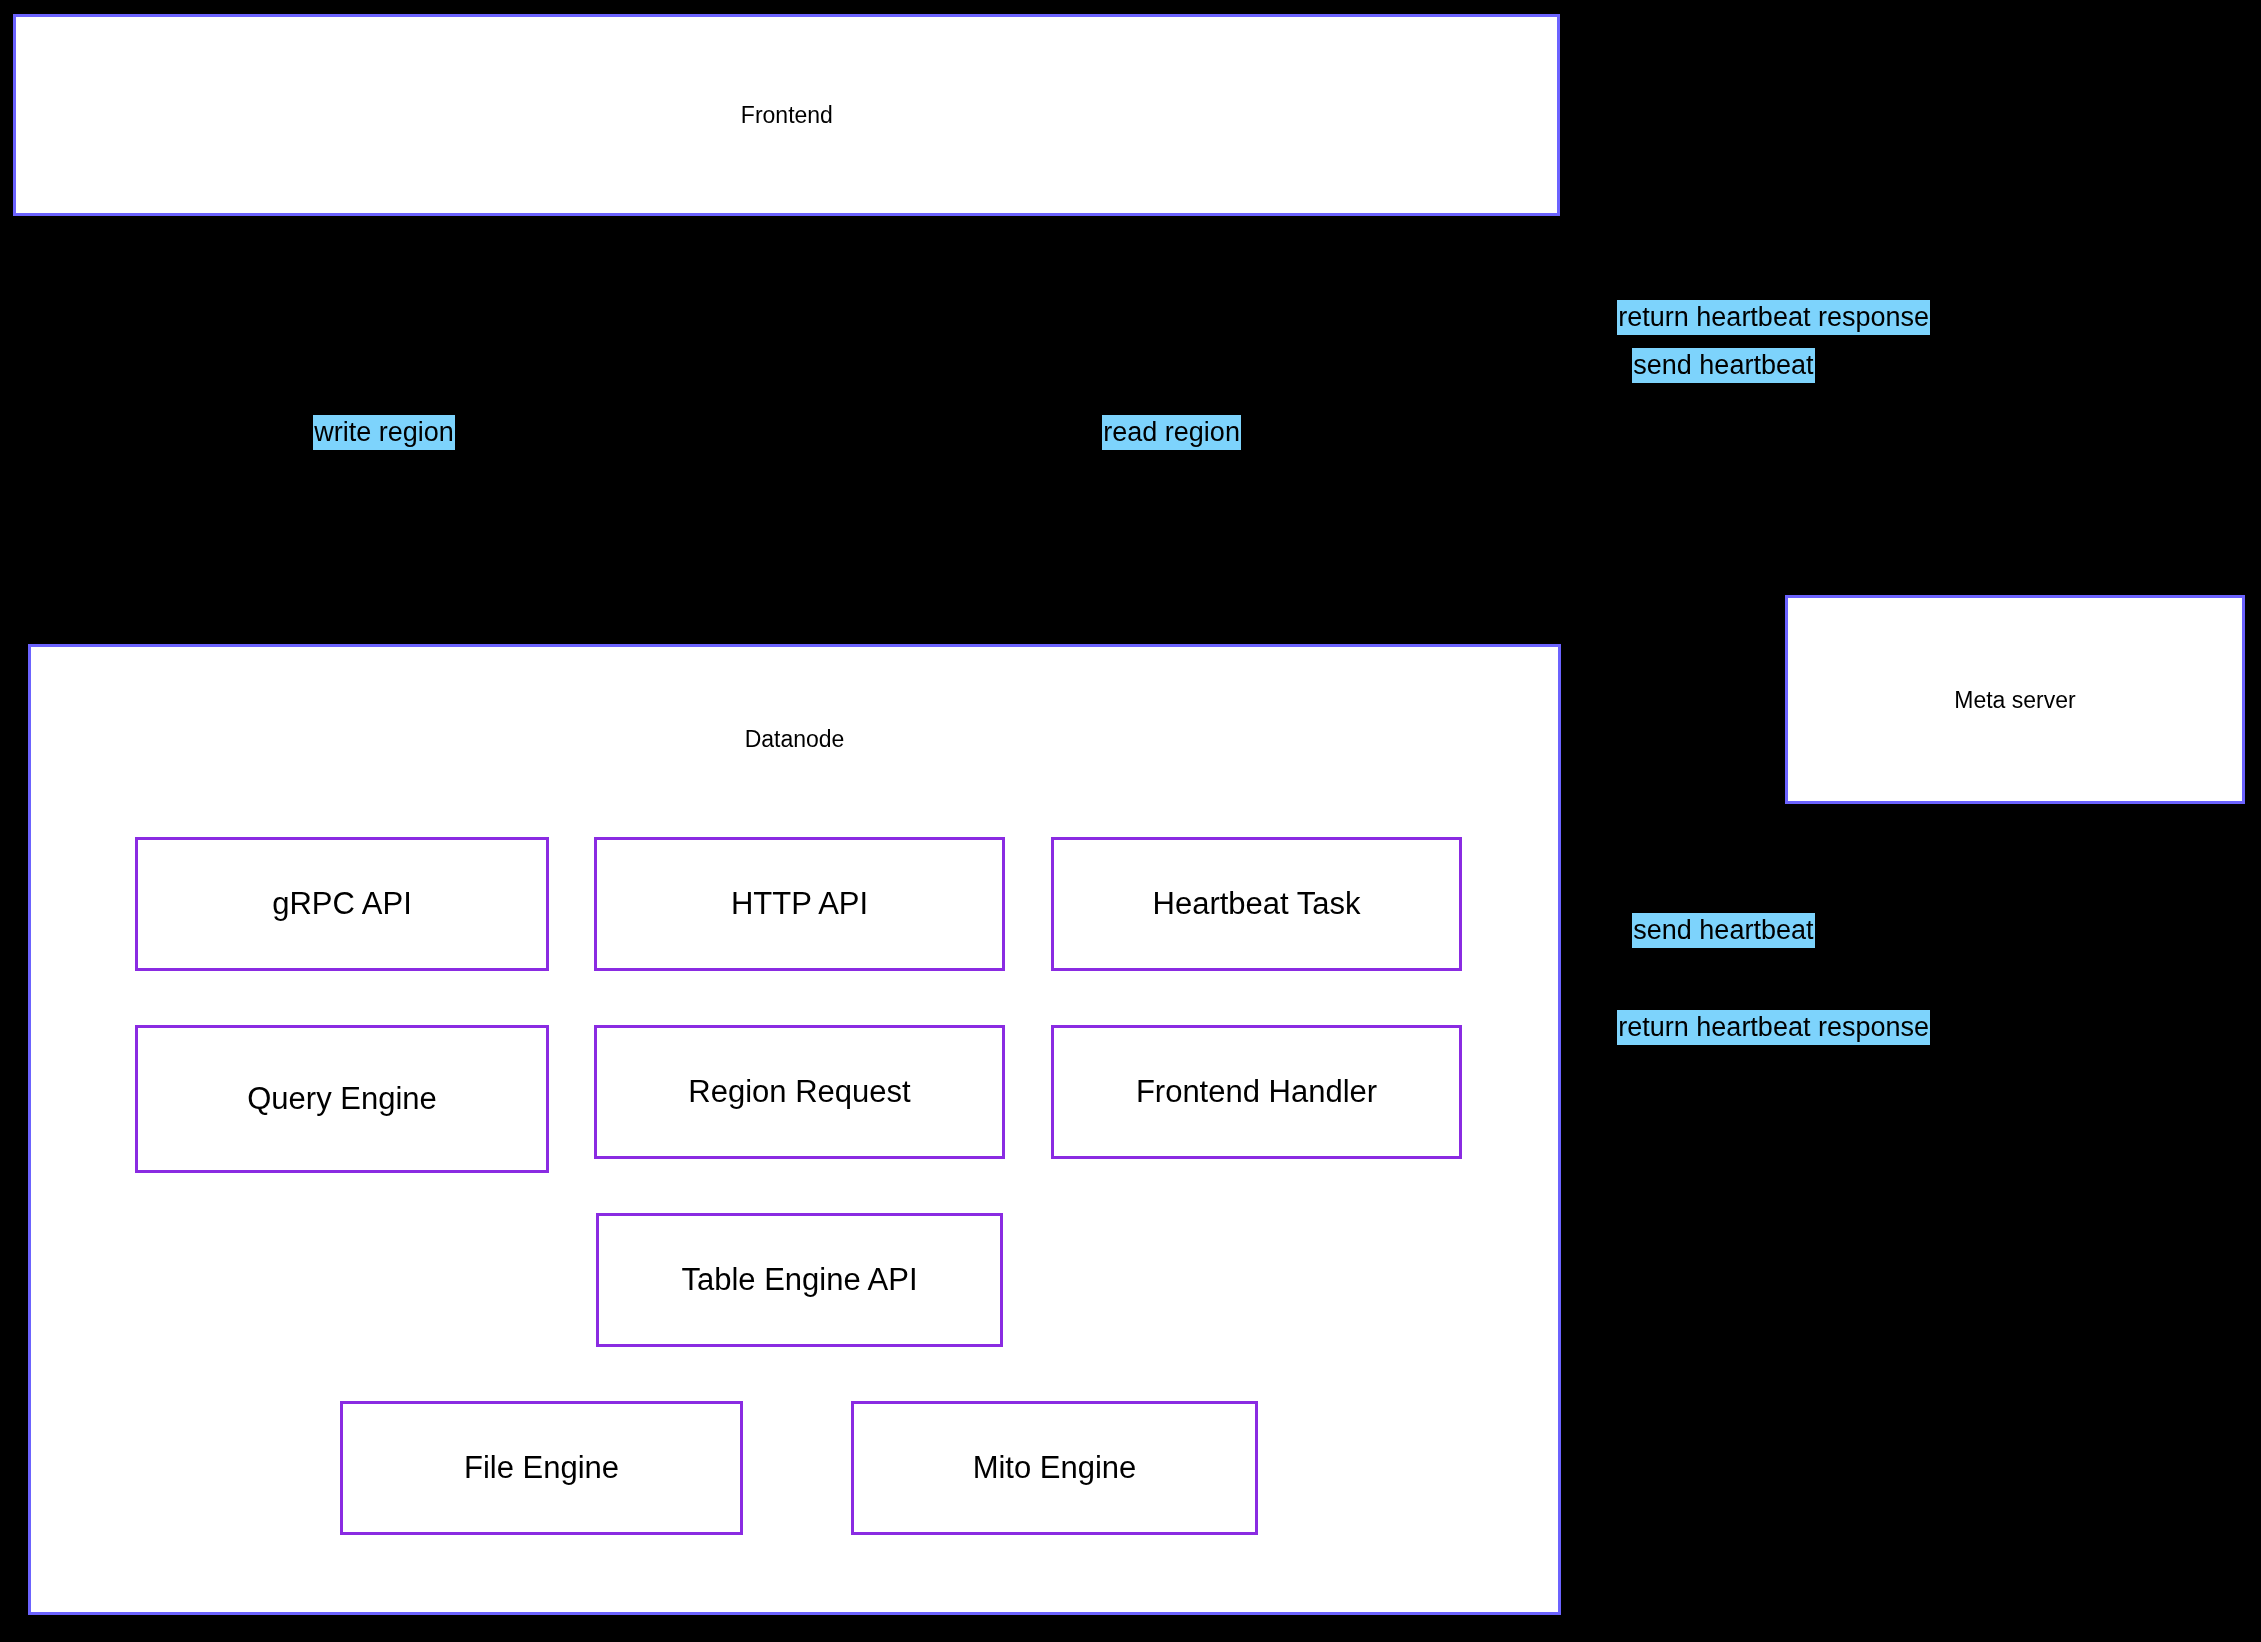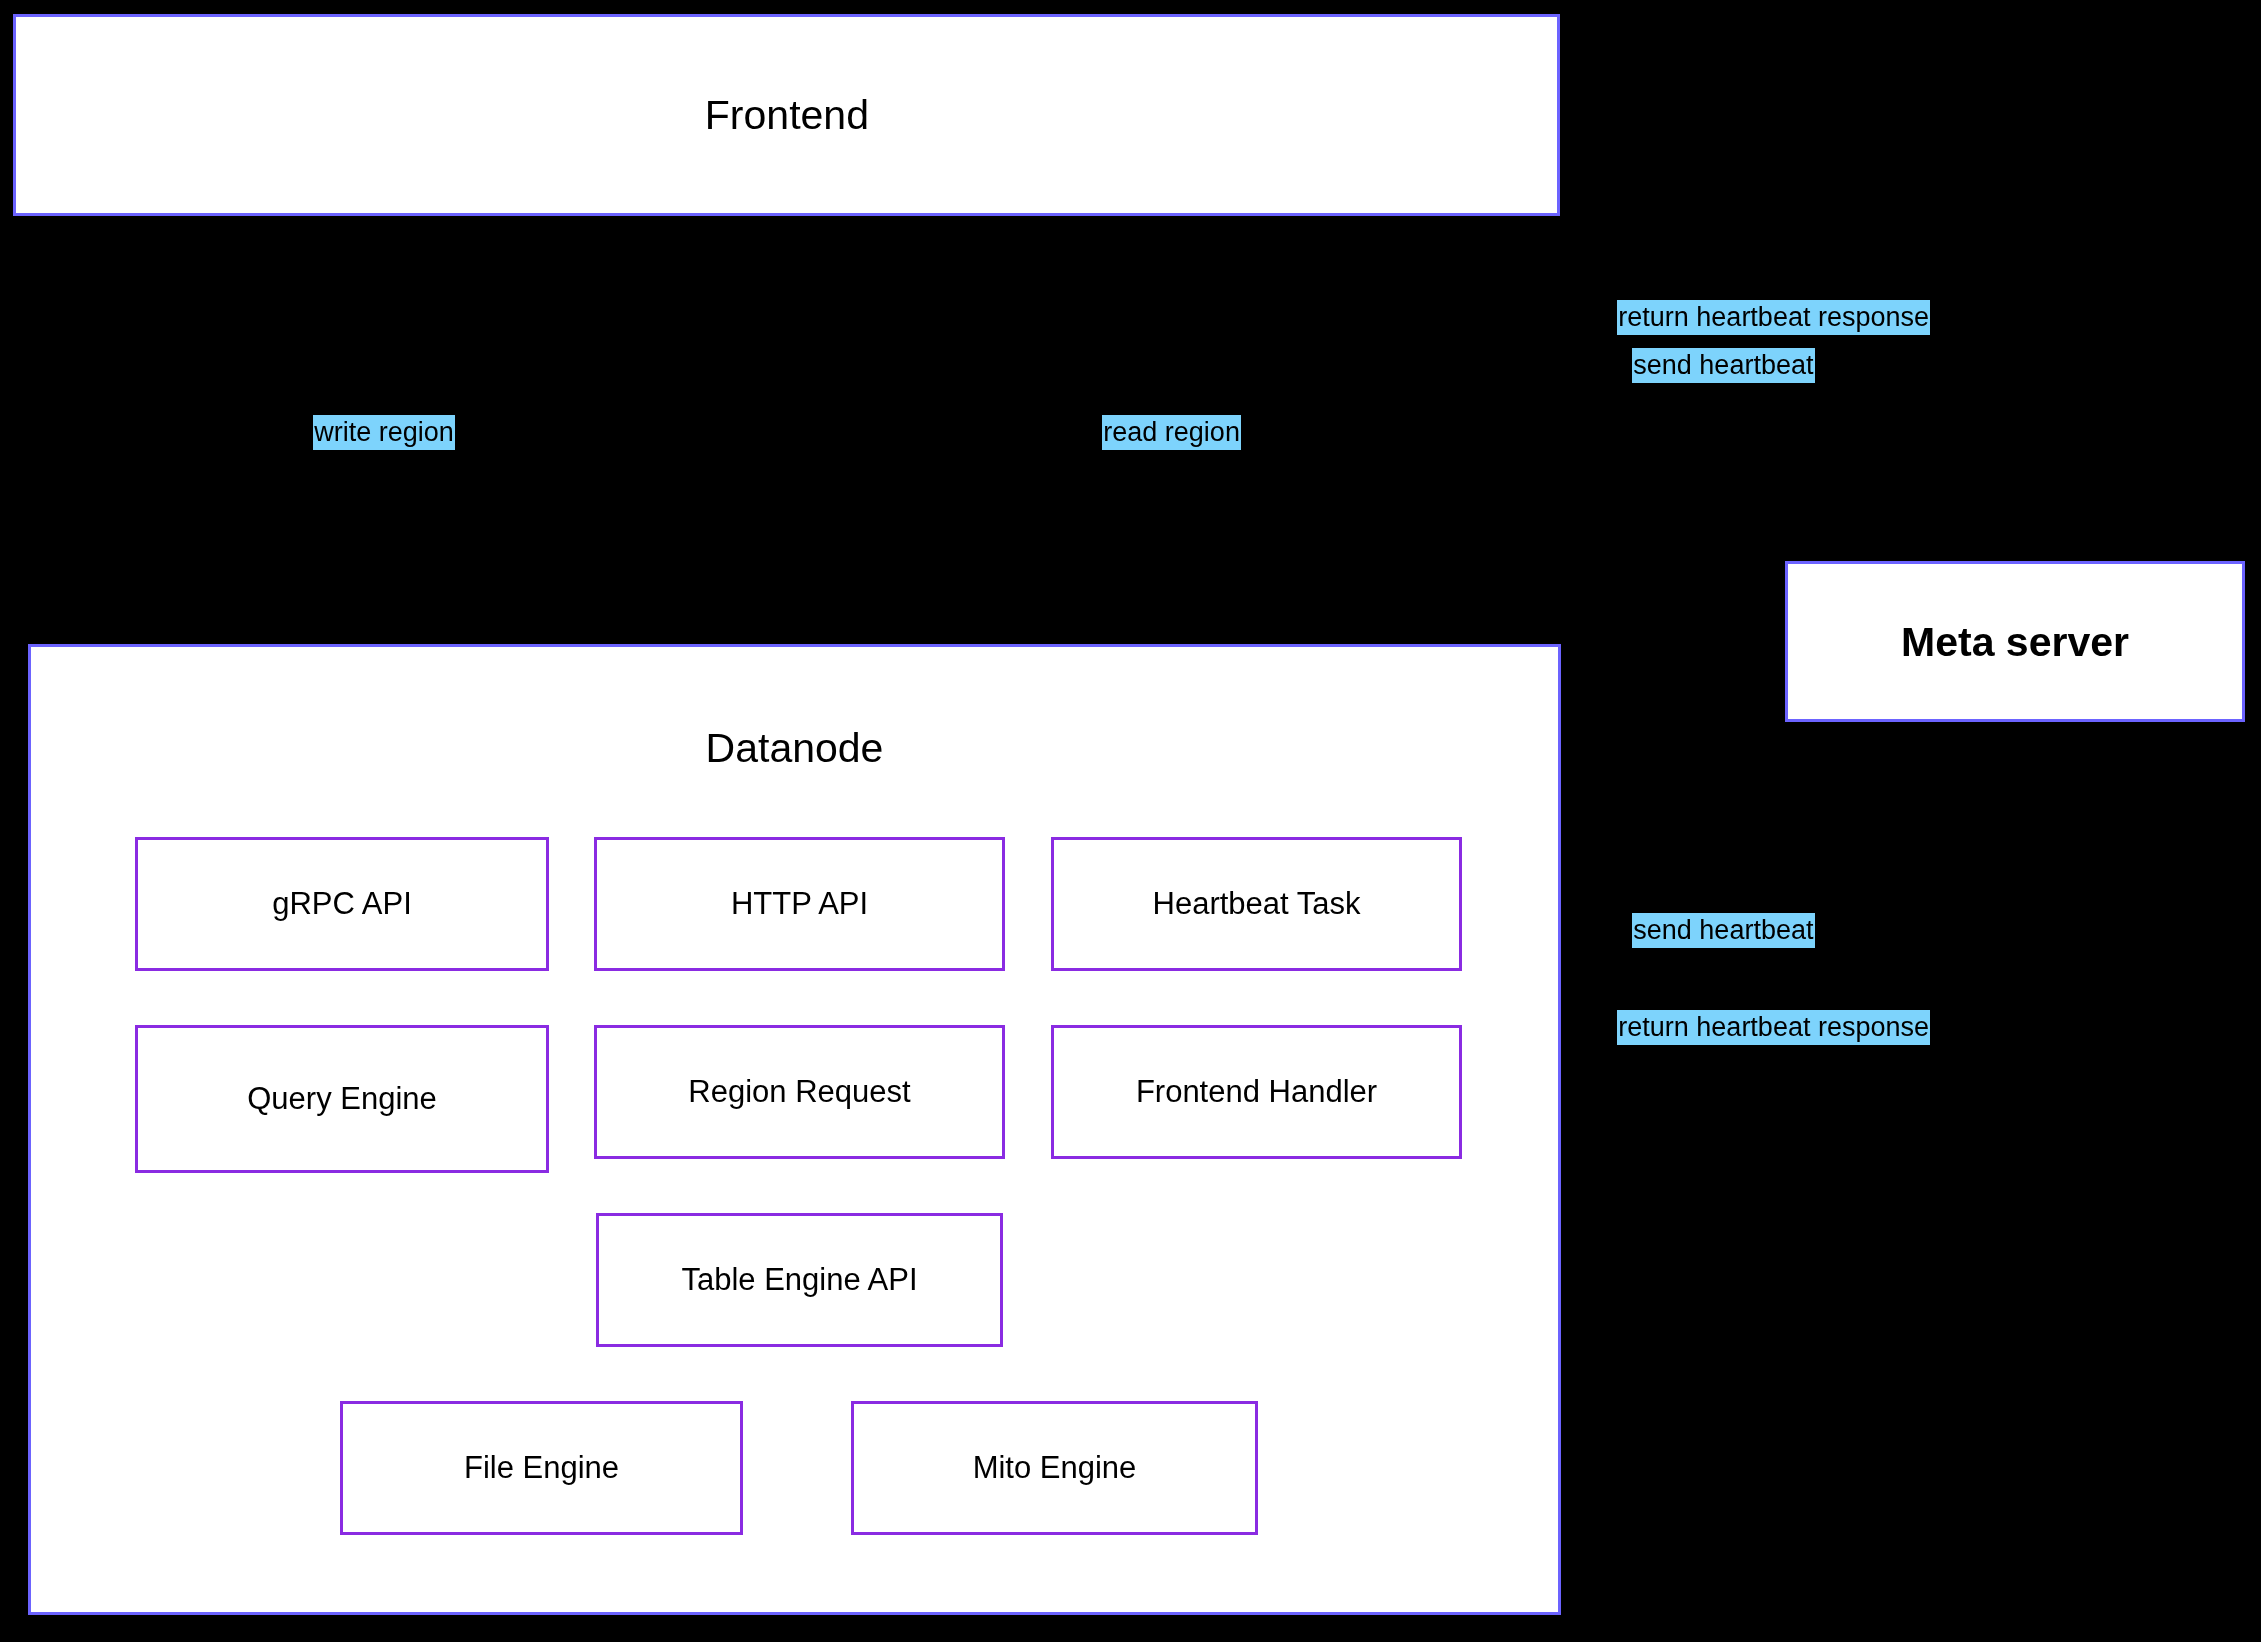--- a/index.html
+++ b/index.html
@@ -40,21 +40,21 @@
   .node-inner .node-label {
     top: 50%;
     transform: translateY(-50%);
     font-size: 31px;
   }
   .title-label {
     position: absolute;
     text-align: center;
     color: #000000;
     white-space: nowrap;
-    font-size: 41px;
+    font-size: 23px;
     line-height: 1;
   }
   
   .edge-label {
     position: absolute;
     background: #7dd3fc;
     color: #000000;
     font-size: 27px;
     line-height: 35px;
     height: 35px;
@@ -92,21 +92,21 @@
     <path d="M2780,840 L2322,265" stroke="#000000" stroke-width="4" fill="none" marker-end="url(#ah)"></path>
 
     <path d="M2322,1660 L2780,1080" stroke="#000000" stroke-width="4" fill="none" marker-end="url(#ah)"></path>
     <path d="M2700,1080 L2322,1860" stroke="#000000" stroke-width="4" fill="none" marker-end="url(#ah)"></path>
   </svg>
 
   <div class="node node-outer" style="left:13.4px; top:14px; width:1547px; height:202px;">
     <div class="title-label" style="left:0; right:0; top:50%; transform:translateY(-50%);">Frontend</div>
   </div>
 
-  <div class="node node-outer" style="left:1785px; top:561px; width:460px; height:161px;font-weight:bold;">
+  <div class="node node-outer" style="left:1785px; top:595px; width:460px; height:209px;">
     <div class="title-label" style="left:0; right:0; top:50%; transform:translateY(-50%);">Meta server</div>
   </div>
 
   <div class="node node-outer" style="left:28px; top:644px; width:1533px; height:971px;">
 
     <div class="title-label" style="left:0; right:0; top:81px;">Datanode</div>
 
     <div class="node node-inner" style="left:104px; top:190px; width:414px; height:134px;">
       <div class="node-label">gRPC API</div>
     </div>

